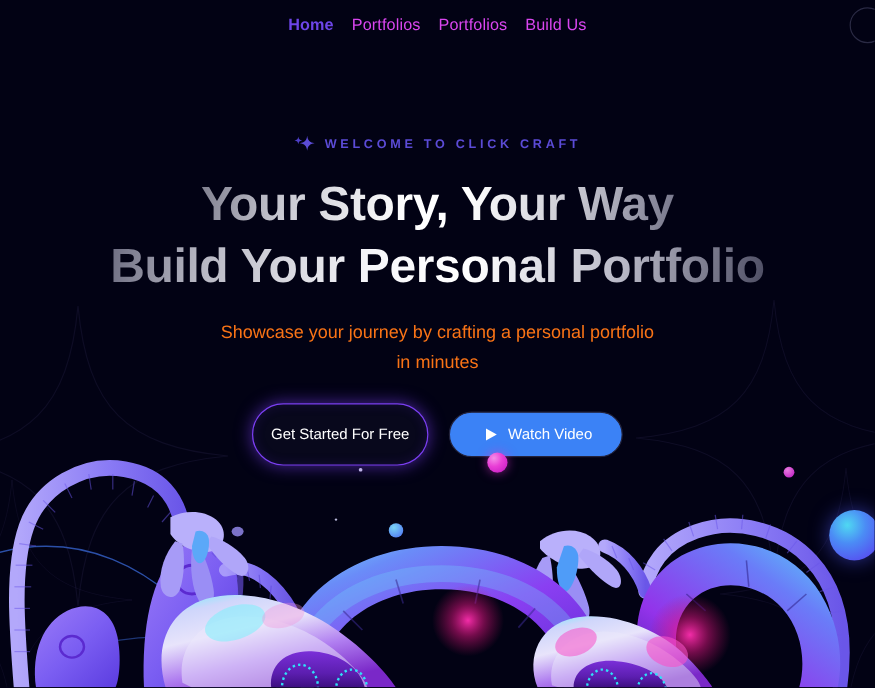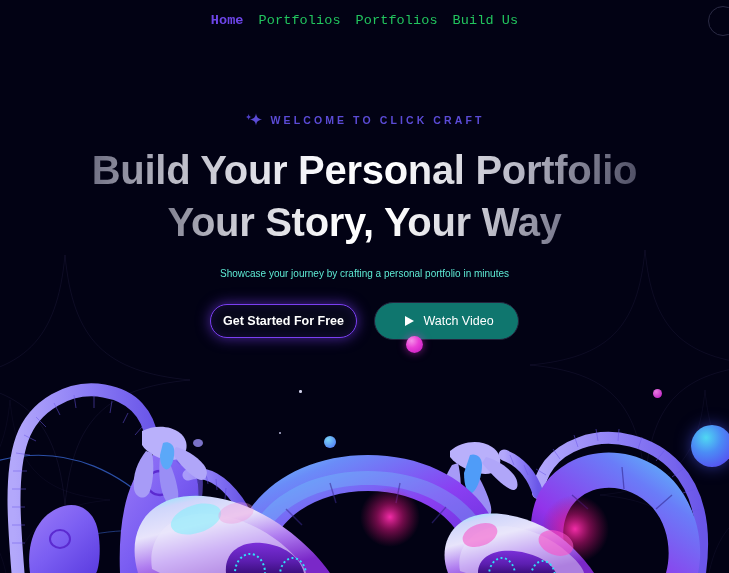--- a/index.html
+++ b/index.html
@@ -15,23 +15,23 @@
   .starshape {
     position:absolute; pointer-events:none; opacity:0.5;
   }
 
   
   #navbar {
     position:absolute; top:0; left:0; width:729px; height:40px;
     display:flex; align-items:center; justify-content:center;
     z-index:40;
   }
-  #navlinks { display:flex; align-items:center; gap:15px;font-family:Liberation Mono, monospace; }
+  #navlinks { display:flex; align-items:center; gap:15px; }
   .navlink {
-    font-size:13.5px; color:#22c55e; letter-spacing:0.1px;
+    font-size:13.5px; color:#d946ef; letter-spacing:0.1px;
     text-decoration:none; cursor:pointer; white-space:nowrap;
   }
   .navlink.active { color:#6d45e8; font-weight:bold; }
   #search-btn {
     position:absolute; right:-9px; top:6px;
     width:30px; height:30px; border-radius:50%;
     border:1px solid #2a2a44; background:transparent;
     cursor:pointer;
   }
 
@@ -60,43 +60,42 @@
     -webkit-background-clip:text; background-clip:text;
     -webkit-text-fill-color:transparent; color:transparent;
   }
   #headline2 {
     background:linear-gradient(100deg,#6c6c80 0%,#b6b6c2 14%,#f6f6fa 40%,#ffffff 55%,#b8b8c6 78%,#4d4d63 100%);
     -webkit-background-clip:text; background-clip:text;
     -webkit-text-fill-color:transparent; color:transparent;
   }
   #subtitle {
     margin-top:16px; width:375px; text-align:center;
-    font-size:10px; line-height:1.71; color:#5eead4;
+    font-size:15px; line-height:1.71; color:#f97316;
   }
   #ctas {
     margin-top:20px; display:flex; align-items:center; gap:17px;
   }
   .btn {
     position:relative; display:flex; align-items:center;
     justify-content:center; gap:9px; cursor:pointer;
     border-radius:999px; white-space:nowrap;
     font-size:12.5px; color:#ffffff;
     background:#08081c;
   }
   #btn-primary {
-    width:147px; height:34px;
+    width:147px; height:52px;
     border:1.4px solid #7b3ff2;
     box-shadow:0 0 13px 1px rgba(120,60,240,0.55),
                inset 0 0 10px rgba(90,40,200,0.18);
-    font-weight:bold;
   }
   #btn-secondary {
     width:145px; height:38px;
     border:1px solid #23233c;
-    background:#0f766e;
+    background:#3b82f6;
     padding-left:6px;
   }
   .play-tri {
     width:0; height:0;
     border-left:9px solid #ffffff;
     border-top:5.5px solid transparent;
     border-bottom:5.5px solid transparent;
     flex:0 0 auto;
   }
   #video-dot {
@@ -154,22 +153,22 @@
   <div id="hero">
 
     <div id="badge">
       <svg class="sparkles" width="18" height="16" viewBox="0 0 18 16">
         <path d="M11 1.2 C11.6 5.3 13.1 6.8 17.2 7.4 C13.1 8 11.6 9.5 11 13.6 C10.4 9.5 8.9 8 4.8 7.4 C8.9 6.8 10.4 5.3 11 1.2 Z" fill="#5b4bd6"></path>
         <path d="M3.6 1.8 C3.9 4 4.6 4.7 6.8 5.0 C4.6 5.3 3.9 6.0 3.6 8.2 C3.3 6.0 2.6 5.3 0.4 5.0 C2.6 4.7 3.3 4 3.6 1.8 Z" fill="#4e3fc9"></path>
       </svg>
       <span id="badge-text">WELCOME TO CLICK CRAFT</span>
     </div>
 
+    <h1 class="headline" id="headline1">Your Story, Your Way</h1>
     <h1 class="headline" id="headline2">Build Your Personal Portfolio</h1>
-    <h1 class="headline" id="headline1">Your Story, Your Way</h1>
 
     <p id="subtitle">Showcase your journey by crafting a personal portfolio in minutes</p>
 
     <div id="ctas">
       <button class="btn" id="btn-primary">
         <span>Get Started For Free</span>
       </button>
       <button class="btn" id="btn-secondary">
         <span class="play-tri"></span>
         <span>Watch Video</span>

